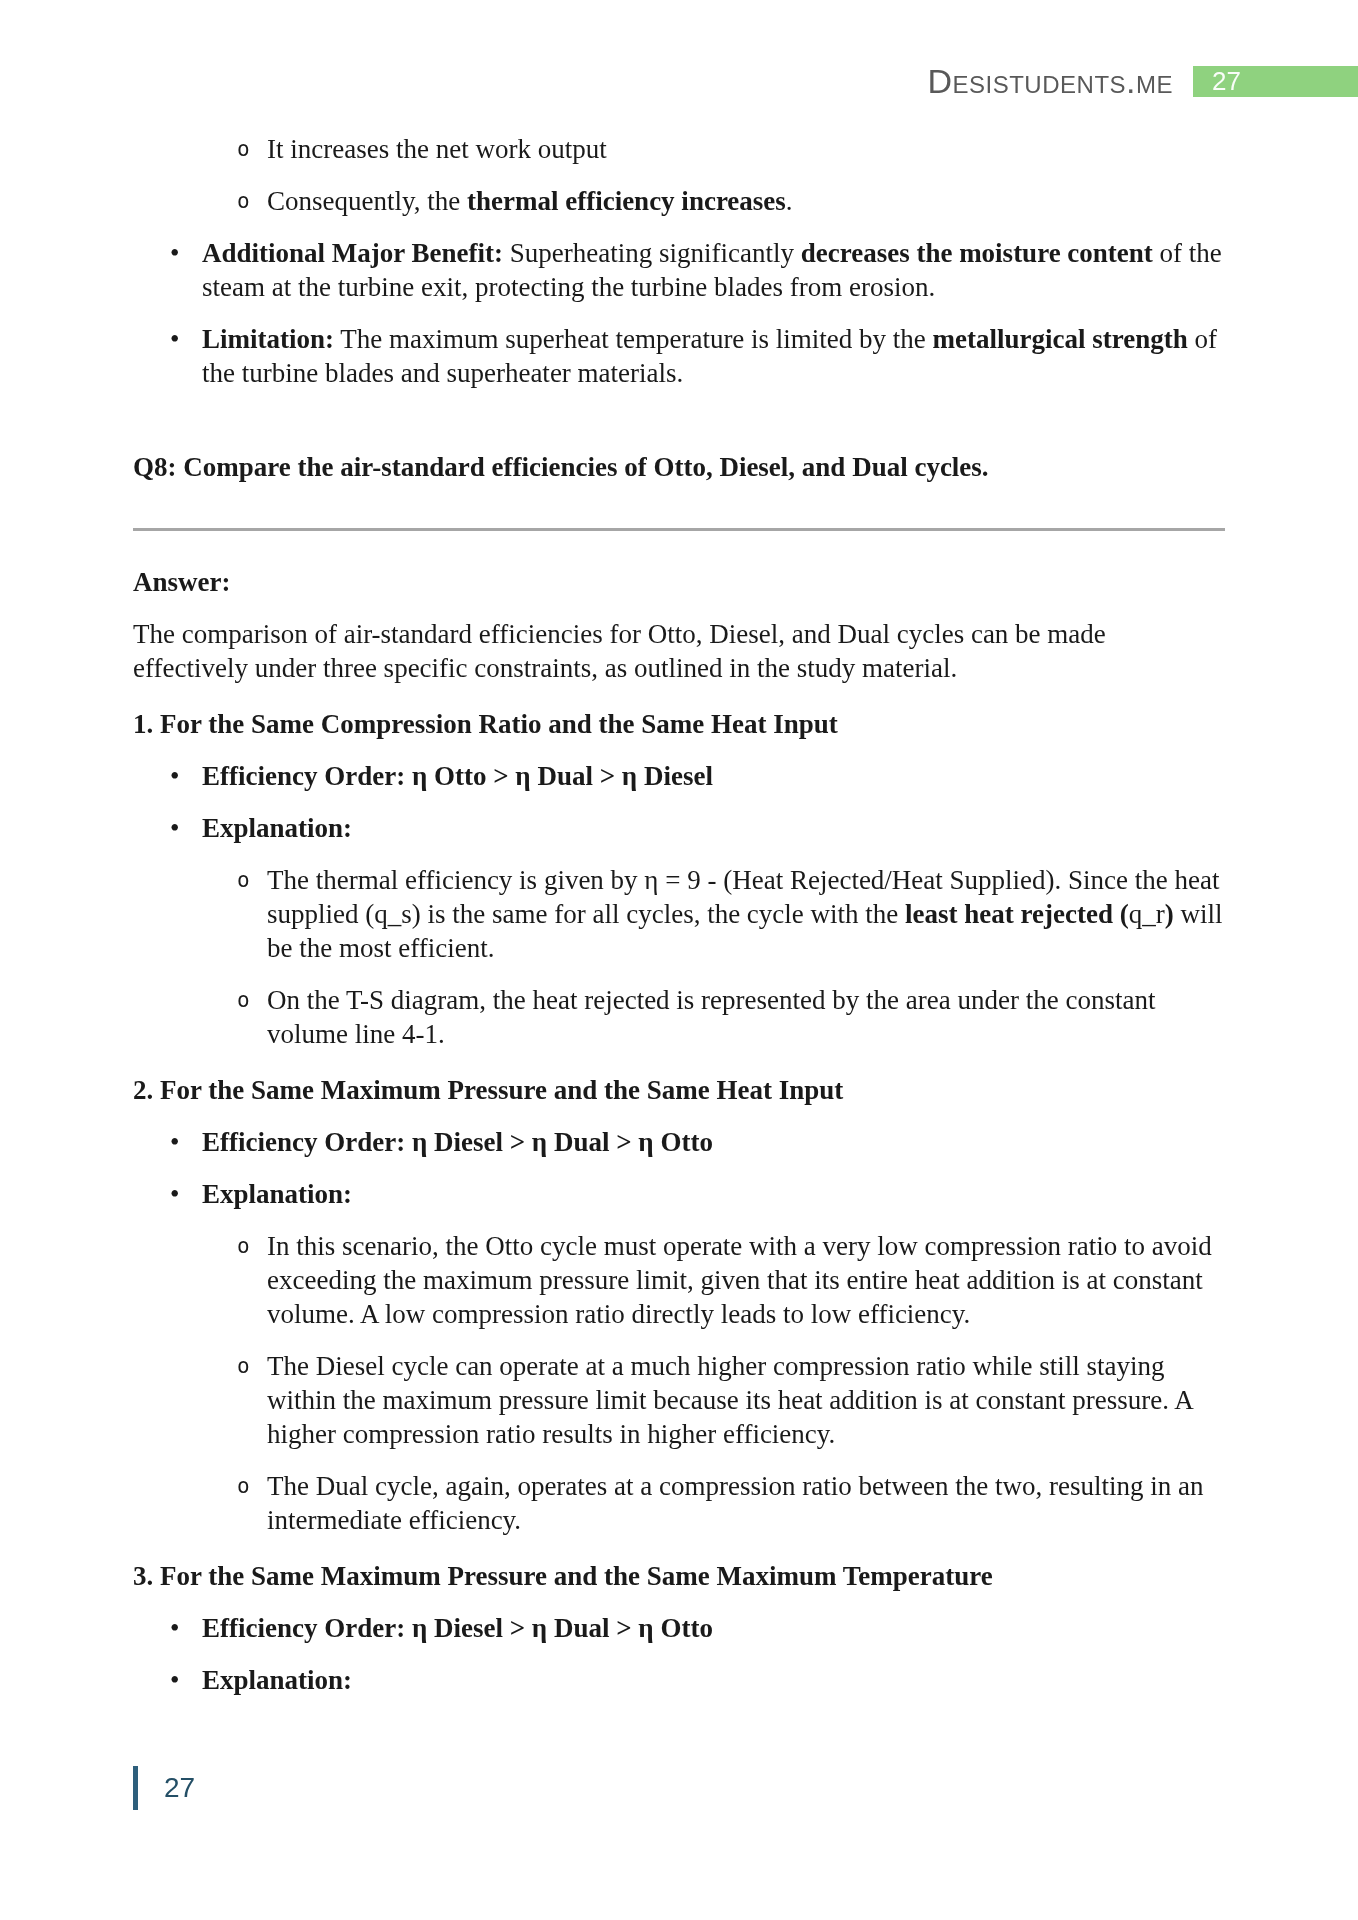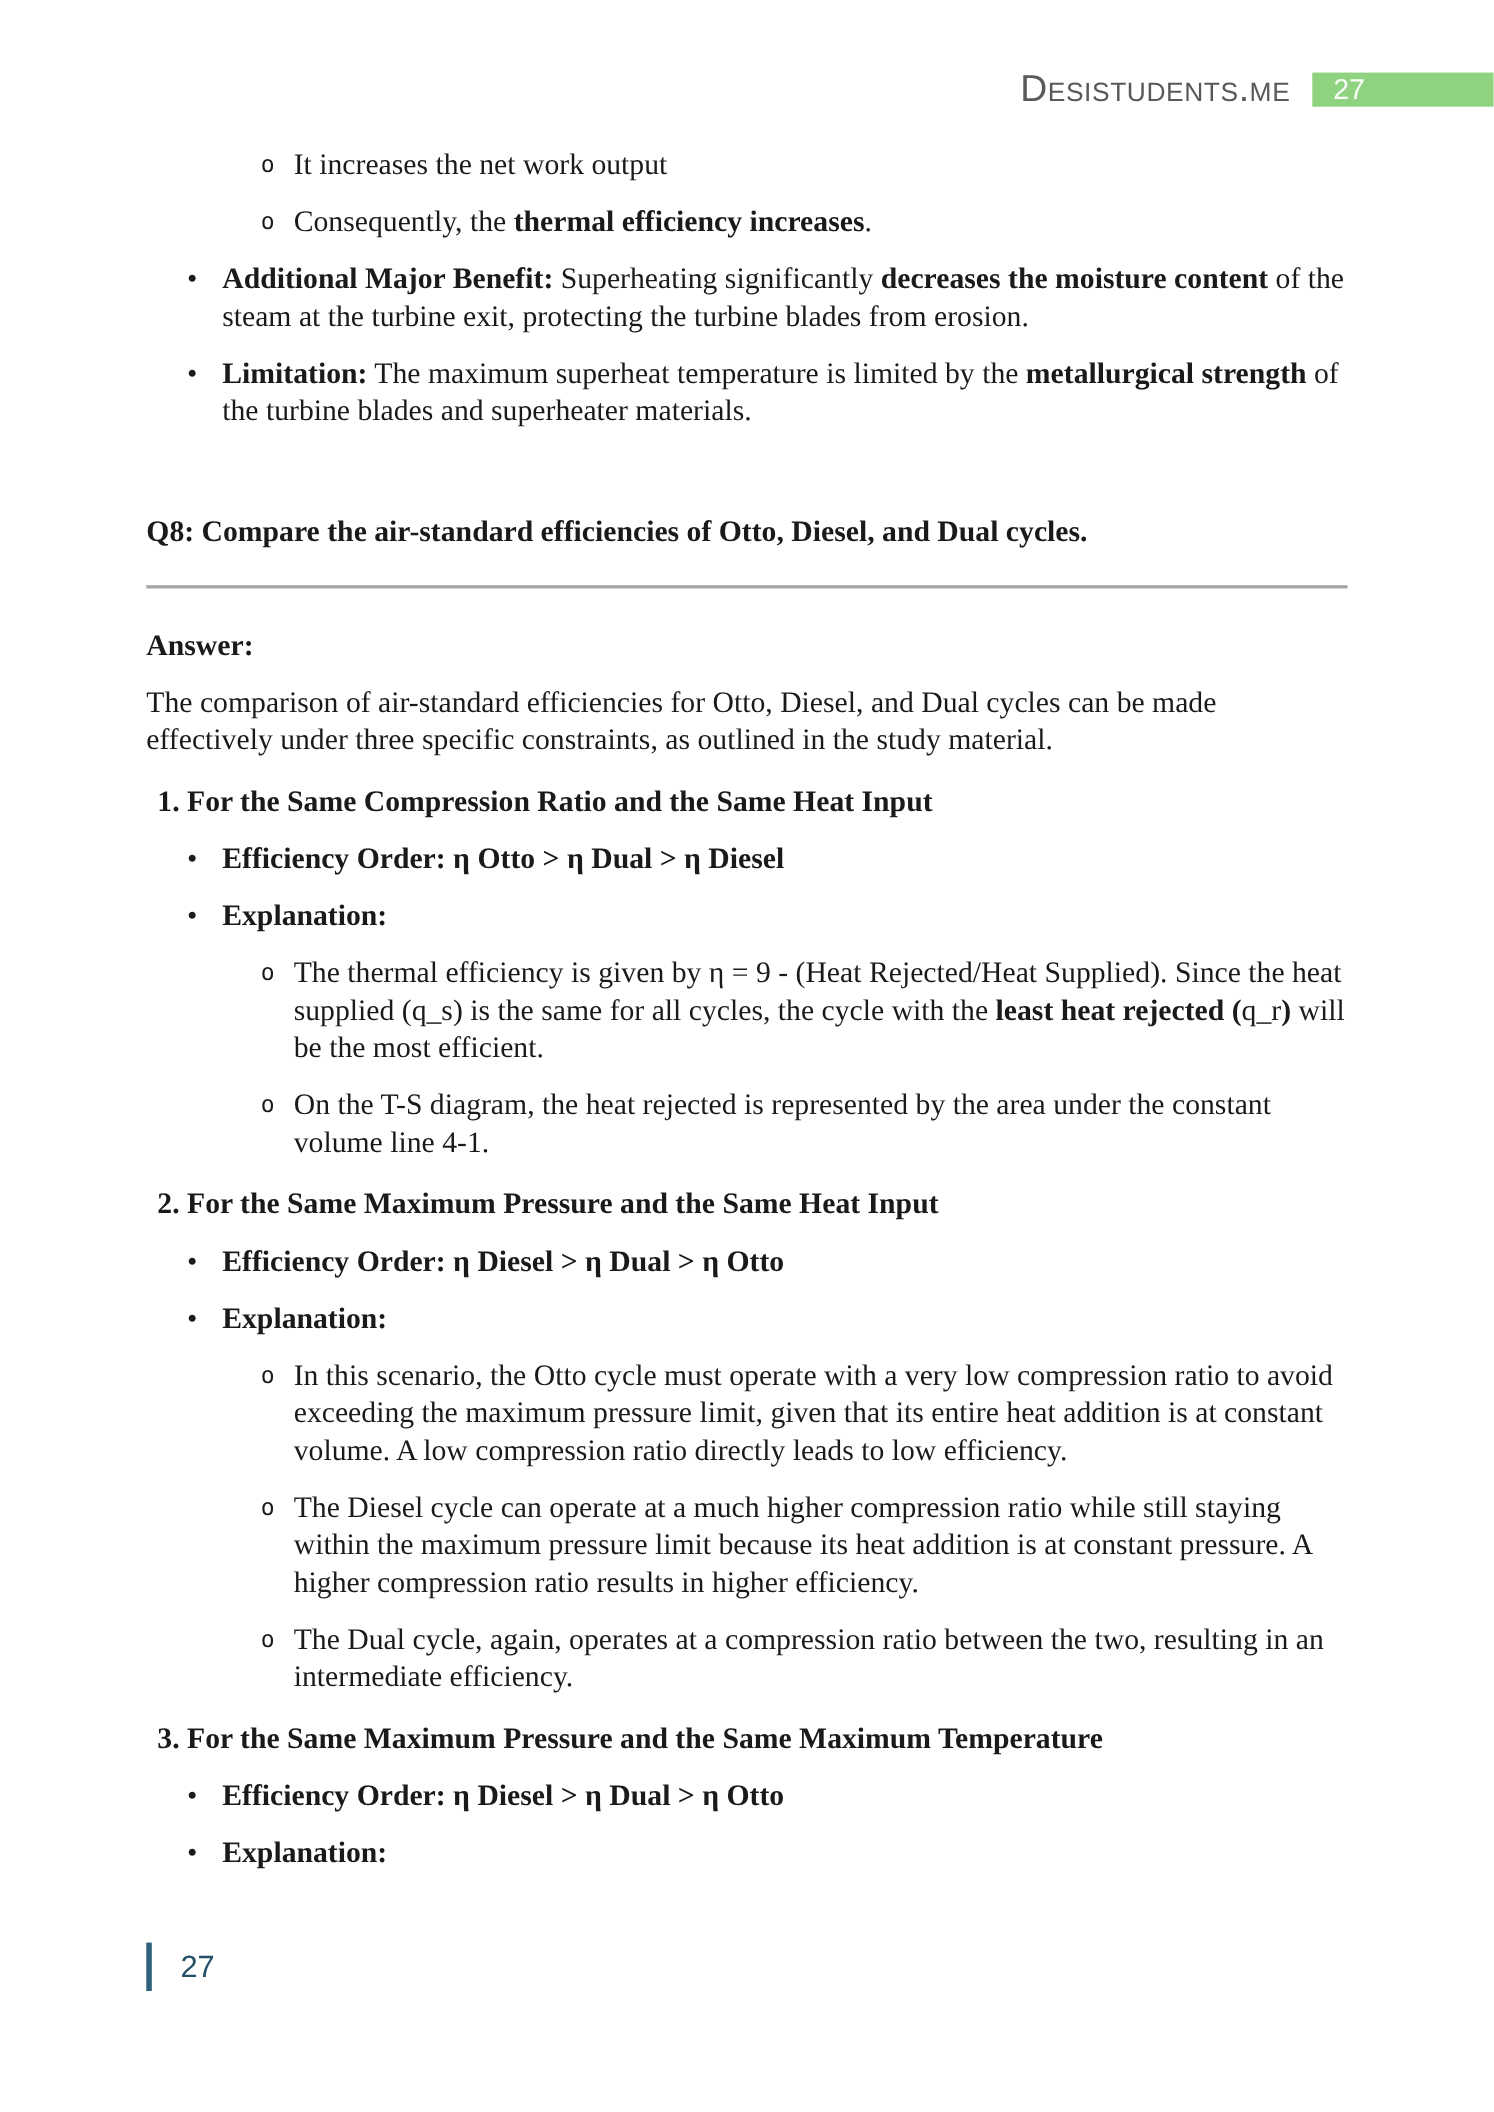--- a/index.html
+++ b/index.html
@@ -46,27 +46,27 @@
   .l2 { padding-left:104px; }
   .l2 > .marker {
     flex:0 0 30px;
     font-family:"DejaVu Sans Mono", monospace;
     font-size:21px; line-height:34px;
   }
   .txt { flex:1; }
   b { font-weight:bold; }
   .q-heading {
     font-weight:bold;
-    margin-top:76px;
-    padding-bottom:32px;
+    margin-top:60px;
+    padding-bottom:44px;
     border-bottom:3px solid #a6a6a6;
   }
   .answer-label { font-weight:bold; margin-top:34px; margin-bottom:18px; }
   .para { margin-bottom:18px; }
-  .sec-heading { font-weight:bold; margin-top:22px; margin-bottom:18px;margin-left:10px; }
+  .sec-heading { font-weight:bold; margin-top:22px; margin-bottom:18px; }
   
   .pg-footer {
     position:absolute; left:133px; top:1766px;
     display:flex; align-items:center;
   }
   .accent-bar { width:5px; height:44px; background:#2e5f7c; }
   .footer-num {
     margin-left:26px;
     font-family:"Liberation Sans", sans-serif;
     font-size:28px;

